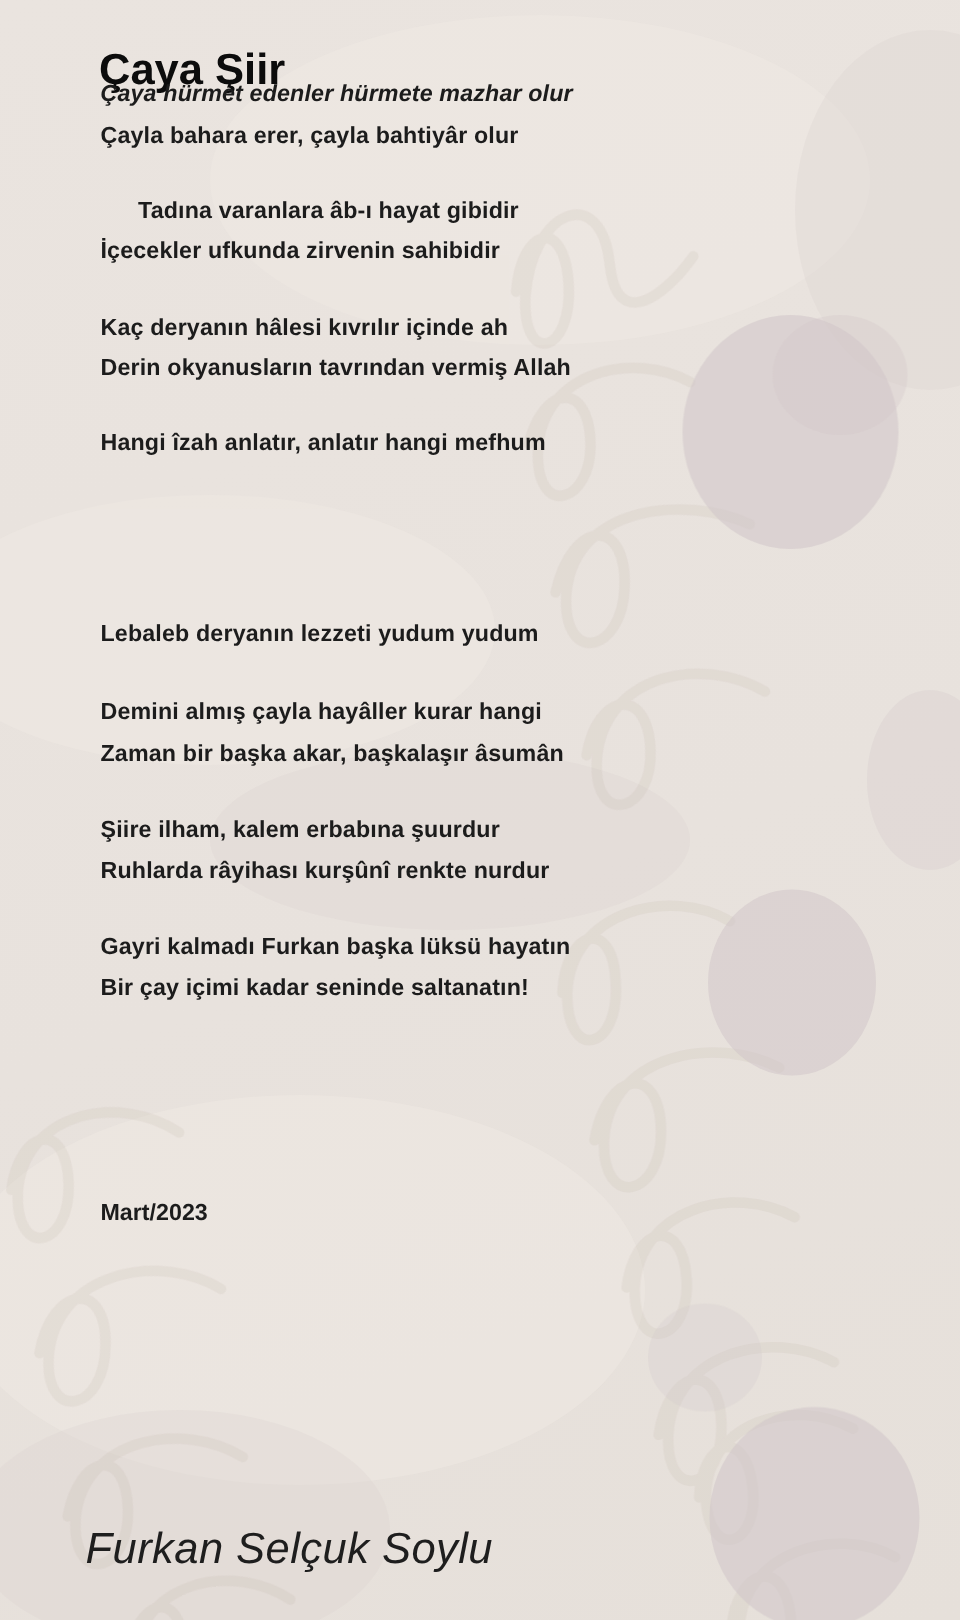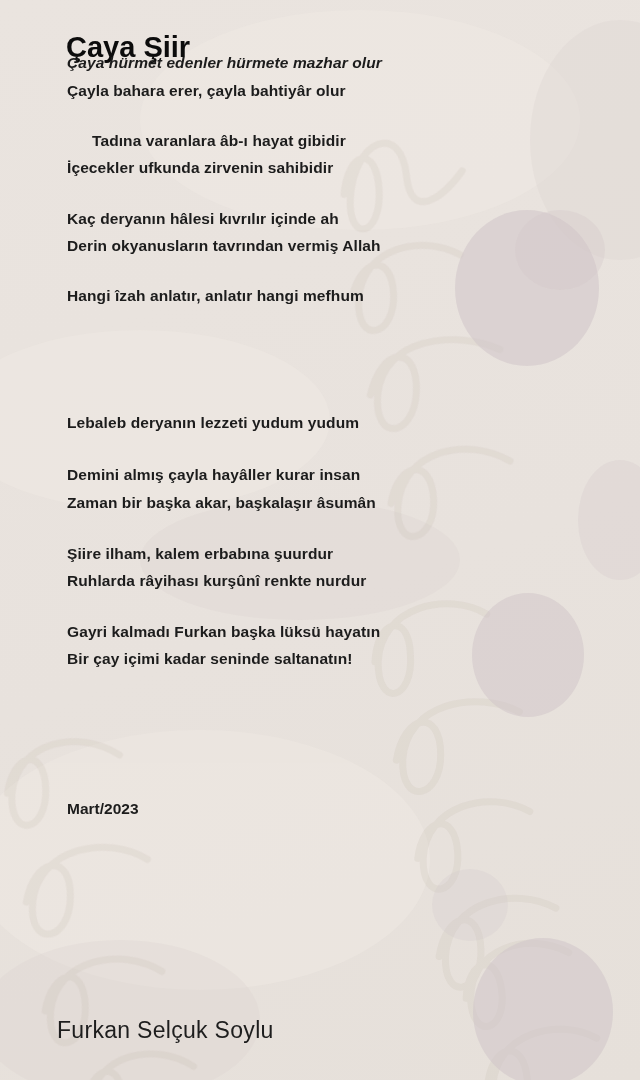--- a/index.html
+++ b/index.html
@@ -55,21 +55,22 @@
     top: 799px;
     font-size: 15.5px;
     font-weight: bold;
     color: #1c1c1c;
     line-height: 20px;
   }
   .author-signature {
     position: absolute;
     left: 45px;
     top: 1017px;
-    font-size: 23px;
+    font-size: 29px;
+    font-style: italic;
     font-weight: 400;
     color: #1e1e1e;
     letter-spacing: 0.3px;
   }
   
   .l-0-0 { top: 53px; font-style: italic; }
   .l-0-1 { top: 81px; text-align: right; }
   .l-1-0 { top: 131px; margin-left: 25px; }
   .l-1-1 { top: 158px; }
   .l-2-0 { top: 209px; }
@@ -143,21 +144,21 @@
   <div class="poem-line l-1-0">Tadına varanlara âb-ı hayat gibidir</div>
   <div class="poem-line l-1-1">İçecekler ufkunda zirvenin sahibidir</div>
 
   <div class="poem-line l-2-0">Kaç deryanın hâlesi kıvrılır içinde ah</div>
   <div class="poem-line l-2-1">Derin okyanusların tavrından vermiş Allah</div>
 
   <div class="poem-line l-3-0">Hangi îzah anlatır, anlatır hangi mefhum</div>
 
   <div class="poem-line l-4-0">Lebaleb deryanın lezzeti yudum yudum</div>
 
-  <div class="poem-line l-5-0">Demini almış çayla hayâller kurar insan</div>
+  <div class="poem-line l-5-0">Demini almış çayla hayâller kurar hangi</div>
   <div class="poem-line l-5-1">Zaman bir başka akar, başkalaşır âsumân</div>
 
   <div class="poem-line l-6-0">Şiire ilham, kalem erbabına şuurdur</div>
   <div class="poem-line l-6-1">Ruhlarda râyihası kurşûnî renkte nurdur</div>
 
   <div class="poem-line l-7-0">Gayri kalmadı Furkan başka lüksü hayatın</div>
   <div class="poem-line l-7-1">Bir çay içimi kadar seninde saltanatın!</div>
 
   <div class="poem-date">Mart/2023</div>
 

